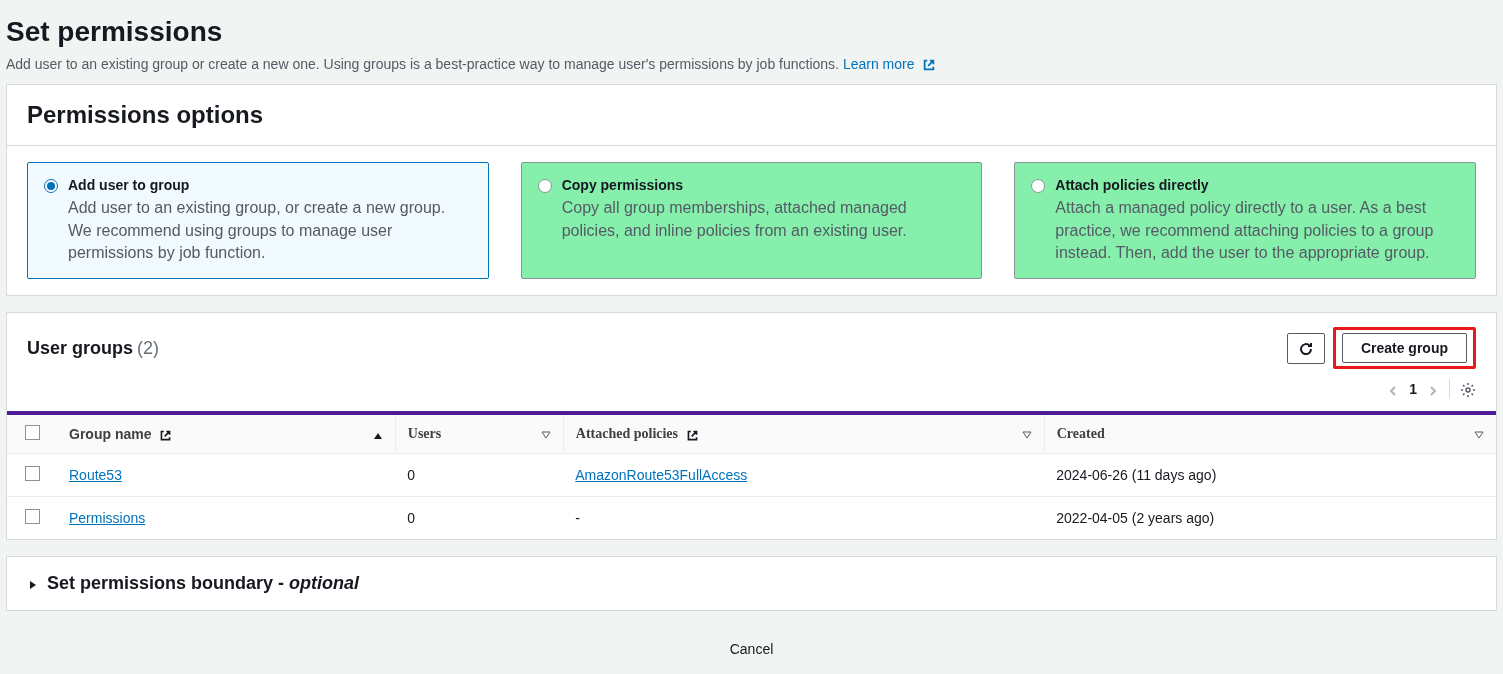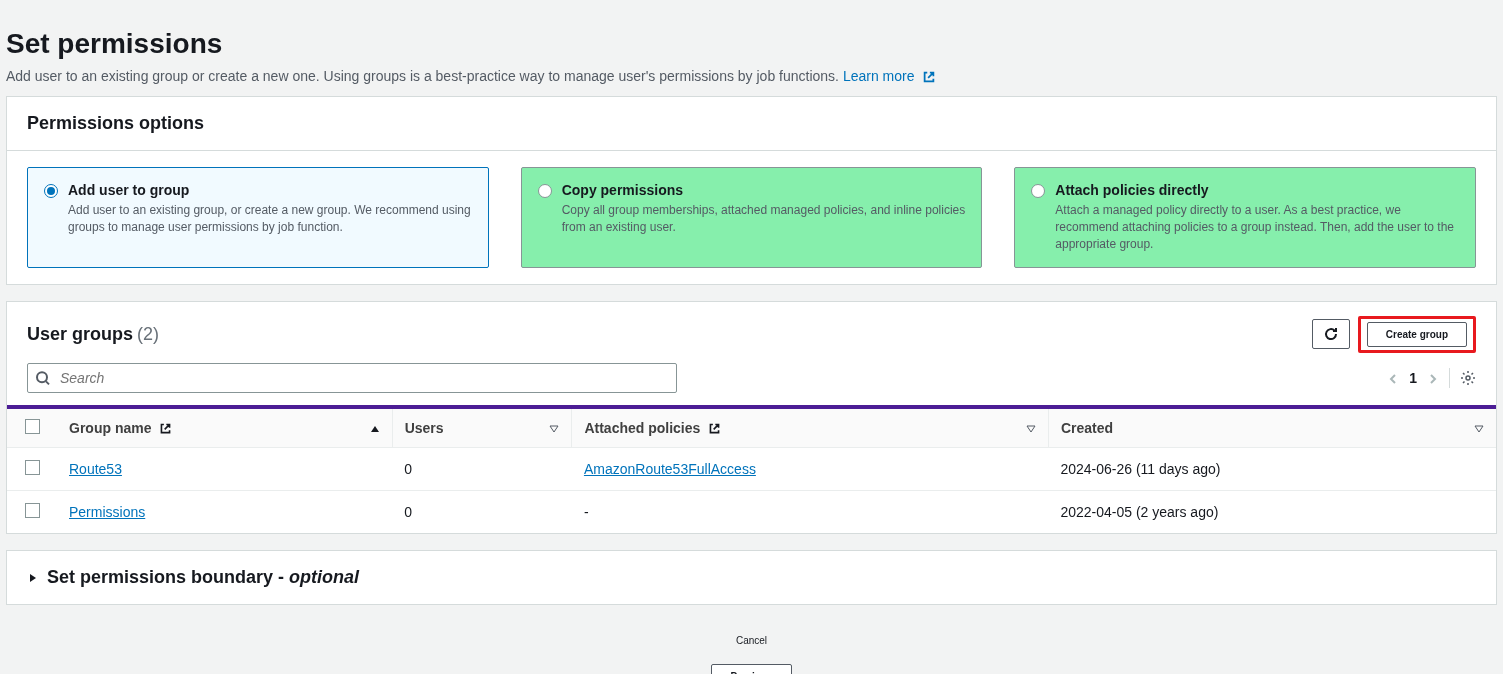--- a/index.html
+++ b/index.html
@@ -1,52 +1,52 @@
 <!DOCTYPE html>
 <html><head>
 <meta charset="utf-8">
 <style>
 * { box-sizing: border-box; margin: 0; padding: 0; }
 body { font-family: "Amazon Ember", "Helvetica Neue", Arial, sans-serif; background: #f2f3f3; color: #16191f; font-size: 14px; }
 .page { padding: 8px 6px; }
-.page-title { font-size: 28px; font-weight: 700; color: #16191f; margin: 20px 0 8px 0; }
+.page-title { font-size: 28px; font-weight: 700; color: #16191f; margin: 8px 0 8px 0; }
 .page-subtitle { color: #545b64; font-size: 14px; margin-bottom: 12px; }
 .learn-more { color: #0073bb; text-decoration: none; }
 .panel { background: #fff; border: 1px solid #d5dbdb; margin-bottom: 16px; }
 .panel-header { padding: 16px 20px; border-bottom: 1px solid #d5dbdb; }
-.panel-header h2 { font-size: 18px; font-weight: 700; }
+.panel-header h2 { font-size: 24px; font-weight: 700; }
 .panel-body { padding: 16px 20px; }
 .options-row { display: flex; gap: 32px; }
 .option-card { flex: 1; border: 1px solid #879596; border-radius: 2px; padding: 14px 16px; display: flex; align-items: flex-start; gap: 10px; cursor: pointer; background: #86efac; }
 .option-card.selected { border: 1px solid #0073bb; background: #f1faff; }
 .radio { width: 14px; height: 14px; border: 1px solid #879596; border-radius: 50%; flex-shrink: 0; margin-top: 2px; position: relative; background: #fff; }
 .radio.checked { border-color: #0073bb; }
 .radio.checked::after { content: ''; position: absolute; top: 2px; left: 2px; width: 8px; height: 8px; border-radius: 50%; background: #0073bb; }
 .option-content strong { display: block; font-weight: 700; font-size: 14px; margin-bottom: 4px; color: #16191f; }
-.option-content p { font-size: 12px; color: #545b64; line-height: 1.4; }
+.option-content p { font-size: 16px; color: #545b64; line-height: 1.4; }
 .groups-header { display: flex; justify-content: space-between; align-items: center; padding: 14px 20px 10px 20px; gap: 12px; }
 .groups-title { font-size: 18px; font-weight: 700; }
 .groups-count { color: #687078; font-weight: 400; }
 .groups-buttons { display: flex; gap: 8px; align-items: center; }
-.btn { border: 1px solid #545b64; background: #fff; padding: 6px 18px; font-size: 10px; font-weight: 700; cursor: pointer; color: #16191f; border-radius: 2px; }
+.btn { border: 1px solid #545b64; background: #fff; padding: 6px 18px; font-size: 14px; font-weight: 700; cursor: pointer; color: #16191f; border-radius: 2px; }
 .btn.icon-only { padding: 6px 10px; }
 .btn.primary { background: #14b8a6; border-color: #ff9900; color: #16191f; }
 .btn.link { border: none; background: none; font-weight: 400; }
 .highlight-box { border: 3px solid #e8191e; padding: 3px 6px; border-radius: 2px; }
 .search-row { display: flex; align-items: center; padding: 0 20px 12px 20px; gap: 16px; }
 .search-box { position: relative; width: 650px; }
 .search-box input { width: 100%; padding: 6px 10px 6px 32px; border: 1px solid #879596; font-size: 14px; font-style: italic; color: #687078; border-radius: 2px; }
 .search-icon { position: absolute; left: 8px; top: 50%; transform: translateY(-50%); color: #545b64; }
 .pager { margin-left: auto; display: flex; align-items: center; gap: 10px; color: #545b64; }
 .pager .page-num { font-weight: 700; color: #16191f; }
 .pager .disabled { color: #aab7b8; }
 .pager .divider { width: 1px; height: 20px; background: #d5dbdb; }
 table { width: 100%; border-collapse: collapse; }
 thead th { text-align: left; font-weight: 700; font-size: 14px; padding: 10px 12px; background: #fafafa; border-top: 4px solid #4c1d95; border-bottom: 1px solid #eaeded; color: #404040; position: relative; }
-.col-sep { border-left: 1px solid #eaeded; }
+.col-sep { border-left: 1px solid #eaeded; font-family: Liberation Serif, serif; }
 tbody td { padding: 12px; border-bottom: 1px solid #eaeded; font-size: 14px; }
 tbody tr:last-child td { border-bottom: none; }
 .group-link { color: #0073bb; text-decoration: underline; }
 .check { width: 15px; height: 15px; border: 1px solid #879596; background: #fff; display: inline-block; cursor: pointer; }
 .filter-tri { float: right; color: #545b64; }
 .ext-icon { display: inline-flex; margin-left: 4px; vertical-align: middle; }
 .boundary-panel { background: #fff; border: 1px solid #d5dbdb; padding: 16px 20px; margin-bottom: 20px; }
 .boundary-title { font-size: 18px; font-weight: 700; display: flex; align-items: center; gap: 8px; }
 .boundary-title em { font-style: italic; font-weight: 700; }
 .footer { display: flex; justify-content: flex-end; gap: 12px; padding: 4px 0 10px 0; align-items: center; flex-direction: column; }
@@ -114,29 +114,20 @@
               </svg>
           </span>
         </button>
         <span class="highlight-box">
           <button class="btn">Create group</button>
         </span>
       </div>
     </div>
 
     <div class="search-row">
-      <div class="search-box">
-        <span class="search-icon">
-          <svg width="16" height="16" viewBox="0 0 16 16" fill="none" stroke="#545b64" stroke-width="2">
-              <circle cx="7" cy="7" r="5"></circle>
-              <path d="M11 11l3 3"></path>
-            </svg>
-        </span>
-        <input type="text" placeholder="Search" style="">
-      </div>
       <div class="pager">
         <span class="disabled">
           <svg width="12" height="12" viewBox="0 0 12 12" fill="none" stroke="#aab7b8" stroke-width="2">
               <path d="M8 2L4 6l4 4"></path>
             </svg>
         </span>
         <span class="page-num">1</span>
         <span class="disabled">
           <svg width="12" height="12" viewBox="0 0 12 12" fill="none" stroke="#aab7b8" stroke-width="2">
               <path d="M4 2l4 4-4 4"></path>

